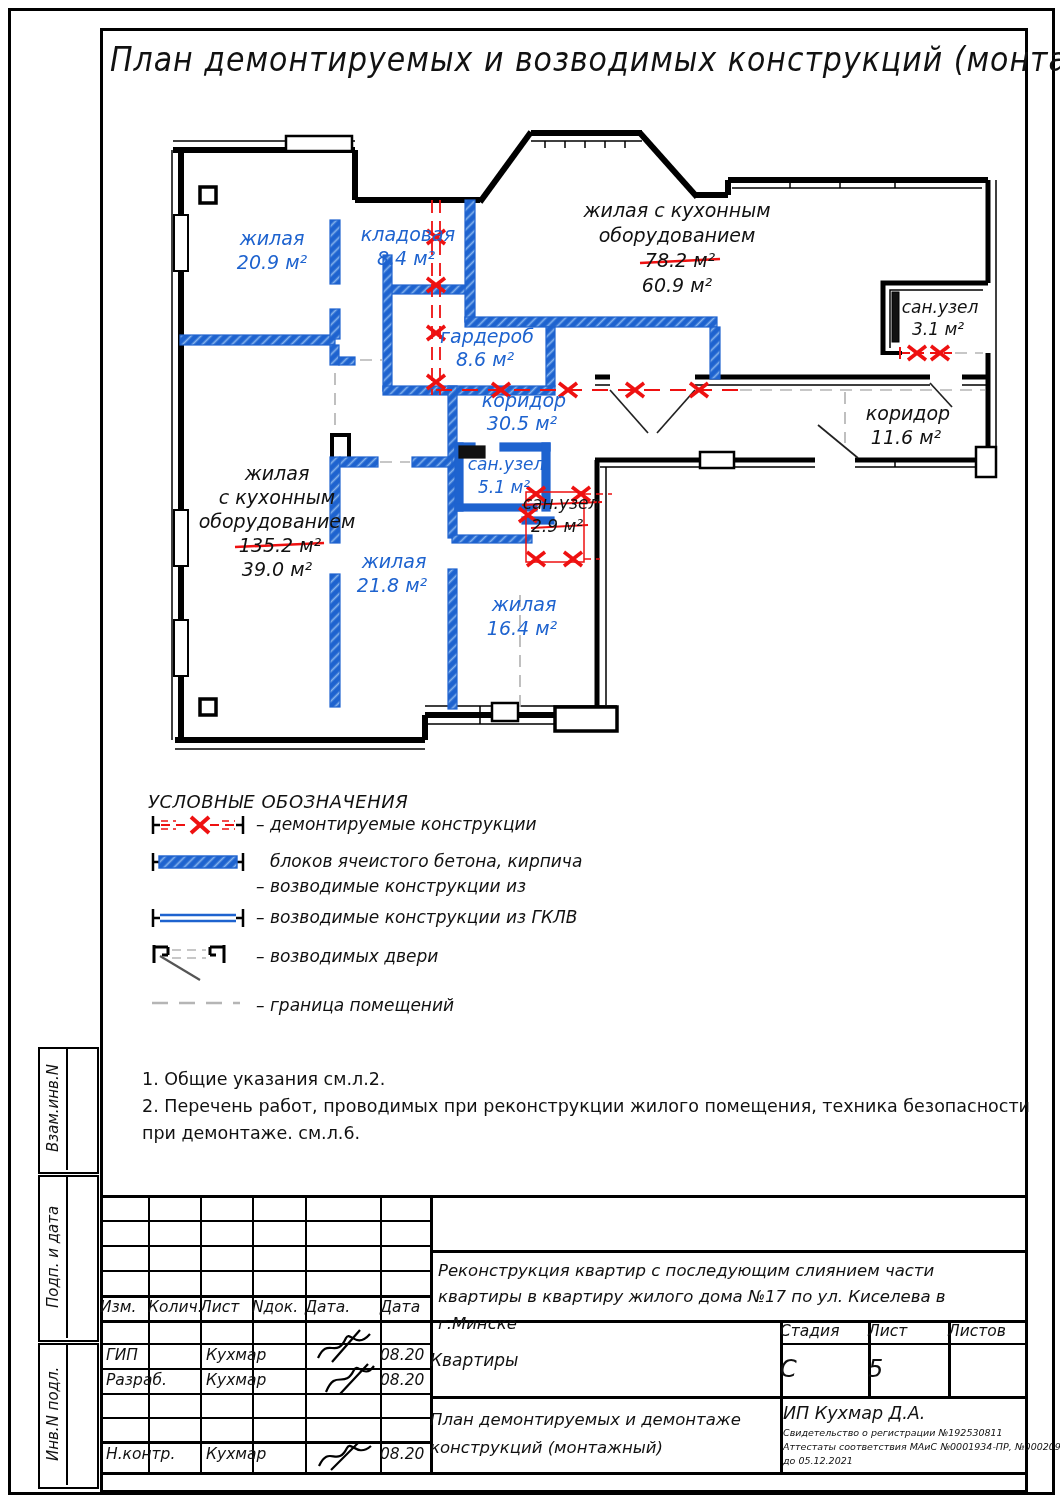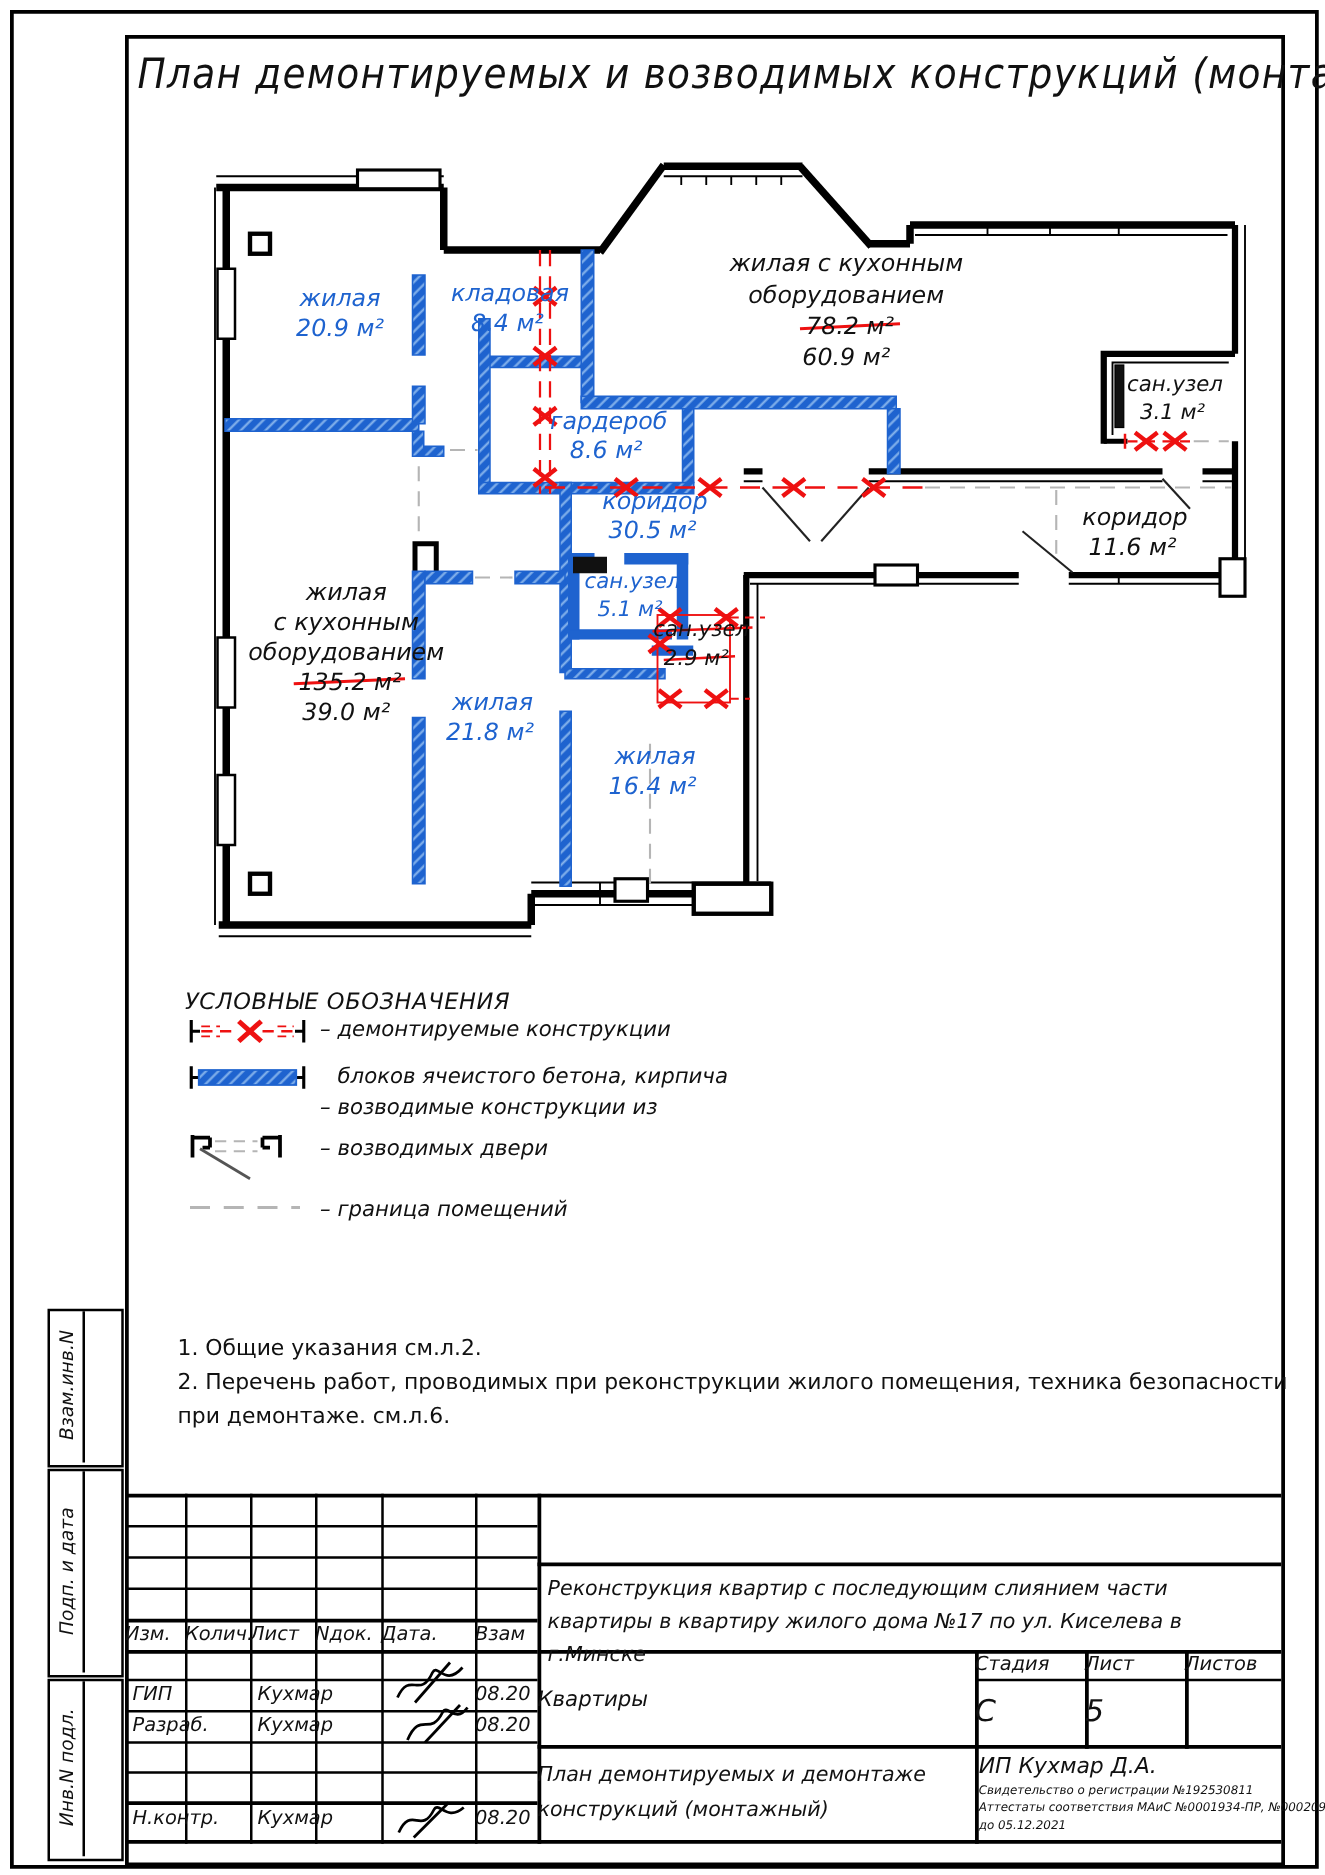--- a/index.html
+++ b/index.html
@@ -261,20 +261,35 @@
             </g>
           <rect x="11" y="7" width="78" height="12" fill="url(#bh)" stroke="#1e63cf" stroke-width="1.4"></rect>
         </svg>
       </div>
       <div class="legend-lbl">
         <div style="padding-left:14px">блоков ячеистого бетона, кирпича</div>
         <div>– возводимые конструкции из</div>
       </div>
     </div>
 
+    <div class="legend-row">
+      <div class="legend-sym">
+        <svg width="100" height="26" viewBox="0 0 100 26">
+          <g stroke="#000" stroke-width="2.5">
+              <path d="M5,4 V22 M5,13 H12" fill="none"></path>
+              <path d="M95,4 V22 M88,13 H95" fill="none"></path>
+            </g>
+          <g stroke="#1e63cf" stroke-width="2.6">
+              <line x1="12" y1="10" x2="88" y2="10"></line>
+              <line x1="12" y1="16" x2="88" y2="16"></line>
+            </g>
+        </svg>
+      </div>
+      <div class="legend-lbl">– возводимые конструкции из ГКЛВ</div>
+    </div>
 
     <div class="legend-row">
       <div class="legend-sym">
         <svg width="100" height="40" viewBox="0 0 100 40">
           <g stroke="#000" stroke-width="3" fill="none">
             <path d="M6,3 V21 M6,5 H20 M20,5 V13 M14,13 H20"></path>
             <path d="M76,3 V21 M62,5 H76 M62,5 V13 M62,13 H68"></path>
           </g>
           <path d="M24,8 H58 M24,16 H58" stroke="#b5b5b5" stroke-width="1.5" stroke-dasharray="9 6" fill="none"></path>
           <line x1="12" y1="14" x2="52" y2="38" stroke="#555" stroke-width="2.2"></line>
@@ -327,21 +342,21 @@
     <div class="line" style="left:780px;top:1320px;width:3px;height:155px"></div>
     <div class="line" style="left:868px;top:1320px;width:2.5px;height:79px"></div>
     <div class="line" style="left:948px;top:1320px;width:2.5px;height:79px"></div>
     <div class="line" style="left:780px;top:1343px;width:245px;height:2px"></div>
 
     <div class="lbl cc" style="left:100px;top:1298px;width:48px">Изм.</div>
     <div class="lbl cc" style="left:148px;top:1298px;width:52px">Колич.</div>
     <div class="lbl cc" style="left:200px;top:1298px;width:52px">Лист</div>
     <div class="lbl cc" style="left:252px;top:1298px;width:53px">Nдок.</div>
     <div class="lbl cc" style="left:305px;top:1298px;width:75px">Дата.</div>
-    <div class="lbl cc" style="left:380px;top:1298px;width:50px">Взам</div>
+    <div class="lbl cc" style="left:380px;top:1298px;width:50px">Дата</div>
 
     <div class="lbl" style="left:106px;top:1346px">ГИП</div>
     <div class="lbl" style="left:206px;top:1346px">Кухмар</div>
     <div class="lbl cc" style="left:380px;top:1346px;width:50px">08.20</div>
     <div class="lbl" style="left:106px;top:1371px">Разраб.</div>
     <div class="lbl" style="left:206px;top:1371px">Кухмар</div>
     <div class="lbl cc" style="left:380px;top:1371px;width:50px">08.20</div>
     <div class="lbl" style="left:106px;top:1445px">Н.контр.</div>
     <div class="lbl" style="left:206px;top:1445px">Кухмар</div>
     <div class="lbl cc" style="left:380px;top:1445px;width:50px">08.20</div>

